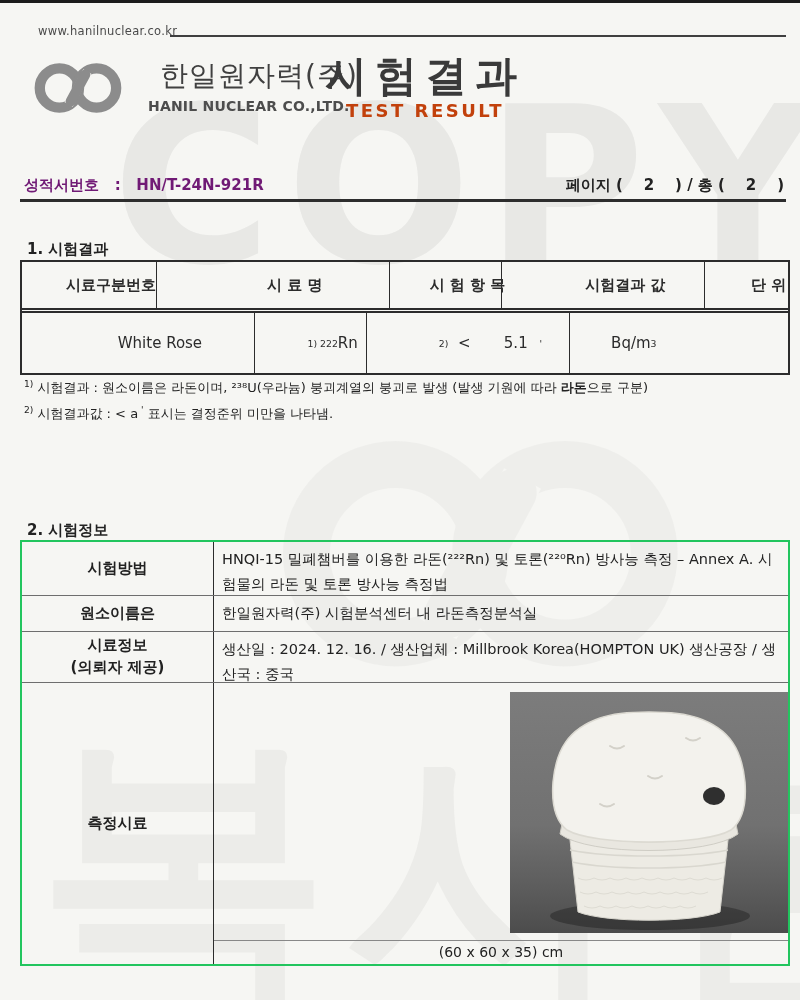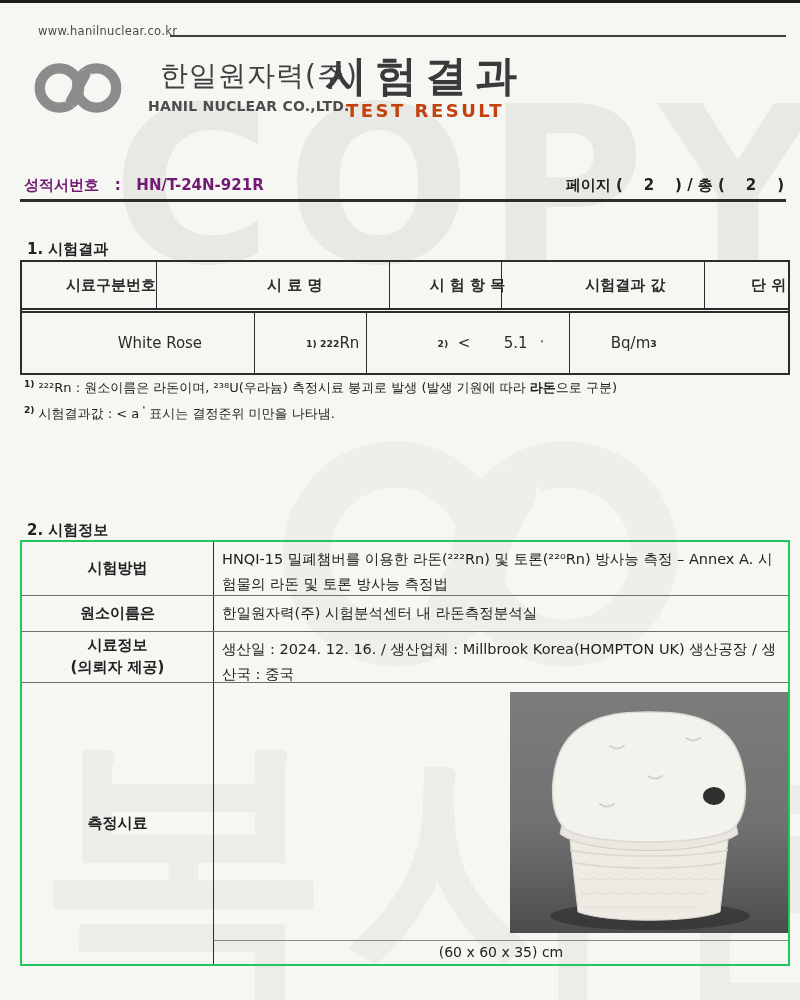--- a/index.html
+++ b/index.html
@@ -53,21 +53,21 @@
   .t1-head{height:46px;border-bottom:5px double #2c2c2c;}
   .t1-data{height:60px;}
   .t1-cell{
     display:flex;align-items:center;justify-content:center;
     border-right:1.5px solid #2c2c2c;box-sizing:border-box;
     font-size:15px;white-space:pre;padding-left:44px;
   }
   .t1-cell:last-child{border-right:none;}
   .t1-head .t1-cell{font-weight:bold;}
   .c1{width:17.6%;} .c2{width:30.4%;} .c3{width:14.7%;} .c4{width:26.5%;} .c5{width:10.8%;}
-  sup{font-size:0.62em;font-weight:bold;}
+  sup{font-size:0.62em;}
 
   
   .footnotes{top:373px;left:24px;width:750px;font-size:13px;line-height:22px;color:#222;}
   .footnotes sup{font-size:0.7em;}
   .fn-bold{font-weight:bold;}
 
   
   .table2{top:540px;left:20px;width:766px;border:2px solid #22c55e;box-sizing:content-box;}
   .t2-row{display:flex;border-bottom:1px solid #6e6e6e;}
   .t2-row:last-child{border-bottom:none;}
@@ -143,21 +143,21 @@
     </div>
     <div class="t1-row t1-data">
       <div class="t1-cell c2">White Rose</div>
       <div class="t1-cell c3"><sup>1) 222</sup><span>Rn</span></div>
       <div class="t1-cell c4"><sup>2)</sup><span>  &lt;       </span><span>5.1</span><sup>    '</sup></div>
       <div class="t1-cell c5"><span>Bq/m</span><sup>3</sup></div>
     </div>
   </div>
 
   <div class="z footnotes">
-    <div><sup>1)</sup><span>  ²²²Rn : 원소이름은 라돈이며, ²³⁸U(우라늄) 측정시료 붕괴로 발생 (발생 기원에 따라 </span><span class="fn-bold">라돈</span><span>으로 구분)</span></div>
+    <div><sup>1)</sup><span>  시험결과 : 원소이름은 라돈이며, ²³⁸U(우라늄) 붕괴계열의 붕괴로 발생 (발생 기원에 따라 </span><span class="fn-bold">라돈</span><span>으로 구분)</span></div>
     <div><sup>2)</sup><span>  시험결과값 : &lt; a</span><sup> '</sup><span> 표시는 결정준위 미만을 나타냄.</span></div>
   </div>
 
   <div class="z sec-heading sec2-heading">2. 시험정보</div>
 
   <div class="z table2">
     <div class="t2-row r-method">
       <div class="t2-label">
           <span>시험방법</span>
         </div>

